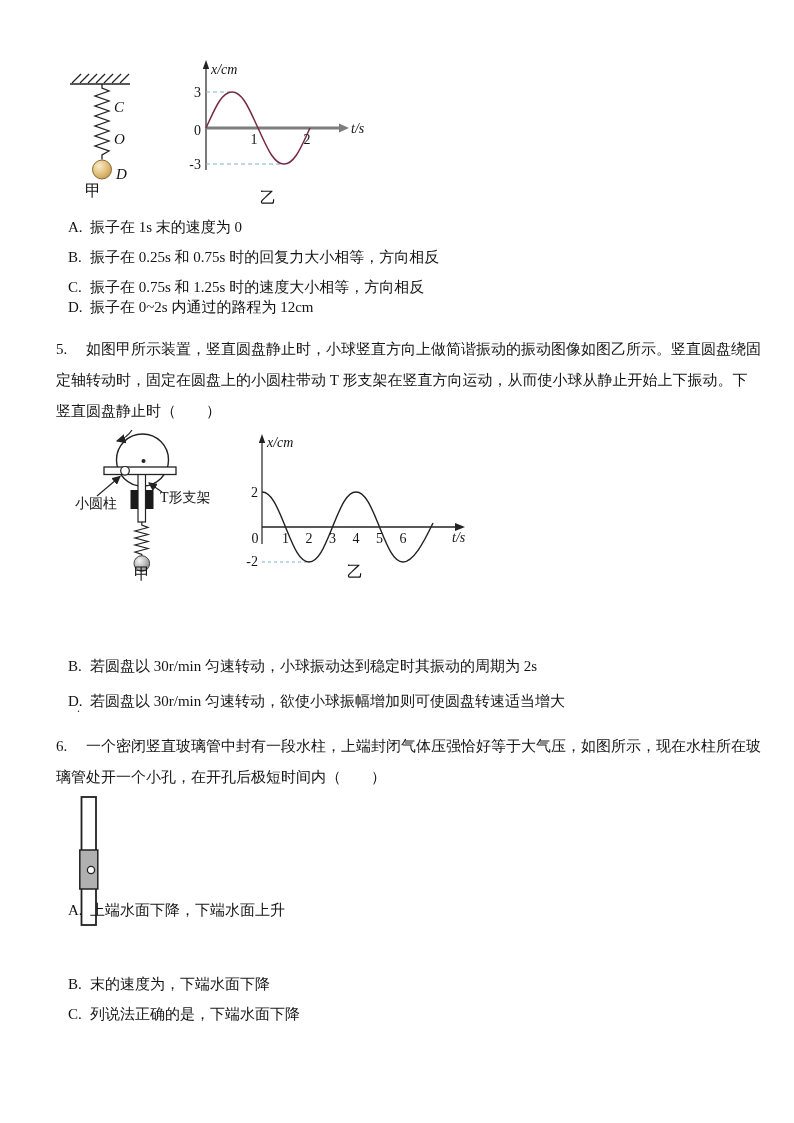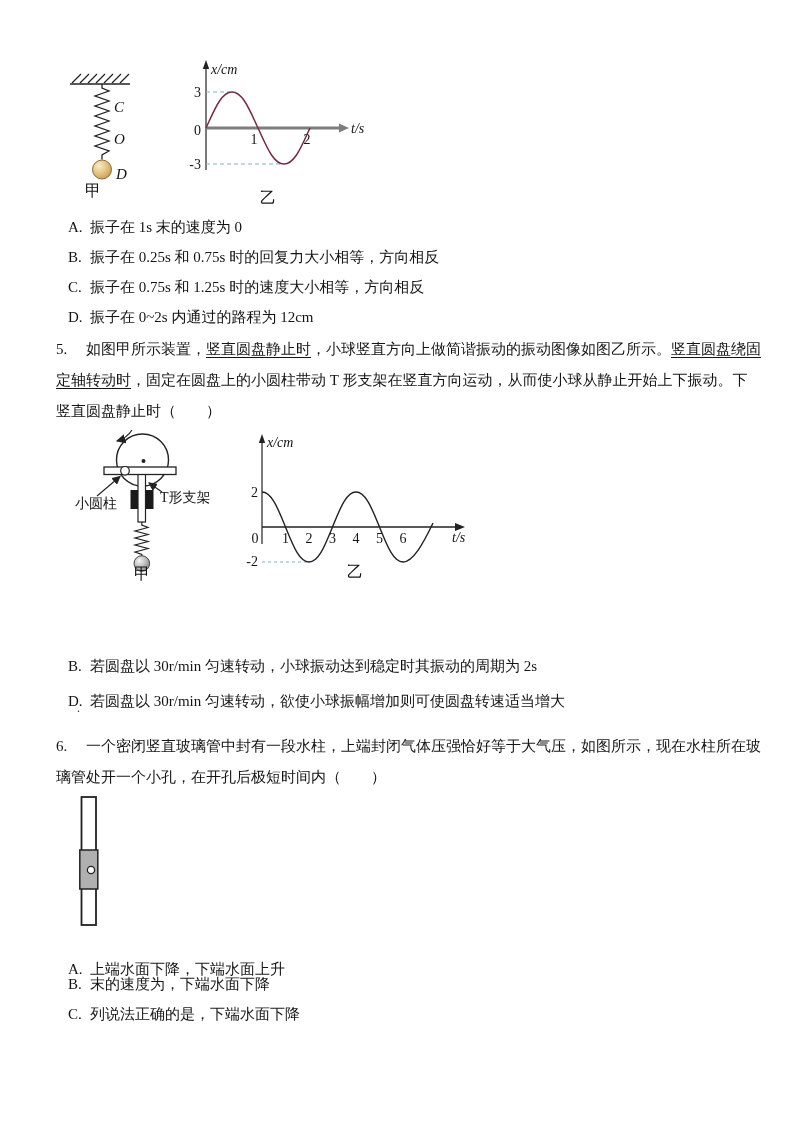--- a/index.html
+++ b/index.html
@@ -1,20 +1,20 @@
 <!DOCTYPE html>
 <html><head>
 <meta charset="utf-8">
 <style>
   html,body{margin:0;padding:0;background:#fff;}
   .page{position:relative;width:794px;height:1123px;background:#ffffff;overflow:hidden;
         font-family:"Liberation Serif","DejaVu Serif",serif;color:#141414;}
   .qline{position:absolute;left:56px;font-size:15px;line-height:20px;white-space:nowrap;}
   .qnum{display:inline-block;width:30px;}
-  .u{text-decoration:underline;text-underline-offset:3px;text-decoration-thickness:1px;}
+  .u{text-underline-offset:3px;text-decoration-thickness:1px;}
   .opt{position:absolute;left:68px;font-size:15px;line-height:20px;white-space:nowrap;}
   .opt .letter{display:inline-block;width:22px;}
   .stray{position:absolute;font-size:12px;color:#333;}
   svg{position:absolute;overflow:visible;}
   svg text{fill:#141414;font-family:"Liberation Serif","DejaVu Serif",serif;}
   .it{font-style:italic;}
 </style>
 </head>
 <body>
 
@@ -60,21 +60,21 @@
     <text text-anchor="end" x="18" y="77" font-size="14">0</text>
     <text text-anchor="end" x="18" y="111" font-size="14">-3</text>
     <text text-anchor="middle" x="71" y="86" font-size="14">1</text>
     <text text-anchor="middle" x="124" y="86" font-size="14">2</text>
     <text x="77" y="145" font-size="16">乙</text>
   </svg>
 
   <div class="opt" style="top:217px"><span class="letter">A.</span><span>振子在 1s 末的速度为 0</span></div>
   <div class="opt" style="top:247px"><span class="letter">B.</span><span>振子在 0.25s 和 0.75s 时的回复力大小相等，方向相反</span></div>
   <div class="opt" style="top:277px"><span class="letter">C.</span><span>振子在 0.75s 和 1.25s 时的速度大小相等，方向相反</span></div>
-  <div class="opt" style="top:307px"><span class="letter">D.</span><span>振子在 0~2s 内通过的路程为 12cm</span></div>
+  <div class="opt" style="top:297px"><span class="letter">D.</span><span>振子在 0~2s 内通过的路程为 12cm</span></div>
 
   <div class="qline" style="top:339px"><span class="qnum">5.</span><span>如图甲所示装置，</span><span class="u">竖直圆盘静止时</span><span>，小球竖直方向上做简谐振动的振动图像如图乙所示。</span><span class="u">竖直圆盘绕固</span></div>
   <div class="qline" style="top:370px"><span class="u">定轴转动时</span><span>，固定在圆盘上的小圆柱带动 T 形支架在竖直方向运动，从而使小球从静止开始上下振动。下</span></div>
   <div class="qline" style="top:401px"><span>竖直圆盘静止时（　　）</span></div>
 
   <svg style="left:65px;top:428px" width="165" height="160" viewBox="0 0 165 160">
     <defs>
       <radialGradient id="gGray" cx="35%" cy="32%" r="80%">
         <stop offset="0%" stop-color="#f4f4f4"></stop>
         <stop offset="55%" stop-color="#b9b9b9"></stop>
@@ -130,17 +130,17 @@
 
   <div class="qline" style="top:736px"><span class="qnum">6.</span><span>一个密闭竖直玻璃管中封有一段水柱，上端封闭气体压强恰好等于大气压，如图所示，现在水柱所在玻</span></div>
   <div class="qline" style="top:767px"><span>璃管处开一个小孔，在开孔后极短时间内（　　）</span></div>
 
   <svg style="left:76px;top:794px" width="30" height="140" viewBox="0 0 30 140">
     <rect x="5.5" y="3" width="14.5" height="128" fill="#fff" stroke="#222" stroke-width="1.8"></rect>
     <rect x="3.8" y="56" width="18" height="39" fill="#b0b0b0" stroke="#222" stroke-width="1.5"></rect>
     <circle cx="15" cy="76" r="3.6" fill="#fff" stroke="#222" stroke-width="1.3"></circle>
   </svg>
 
-  <div class="opt" style="top:959px"><span class="letter">A.</span><span>上端水面下降，下端水面上升</span></div>
+  <div class="opt" style="top:900px"><span class="letter">A.</span><span>上端水面下降，下端水面上升</span></div>
   <div class="opt" style="top:974px"><span class="letter">B.</span><span>末的速度为，下端水面下降</span></div>
   <div class="opt" style="top:1004px"><span class="letter">C.</span><span>列说法正确的是，下端水面下降</span></div>
 
 </div>
 
 </body></html>

